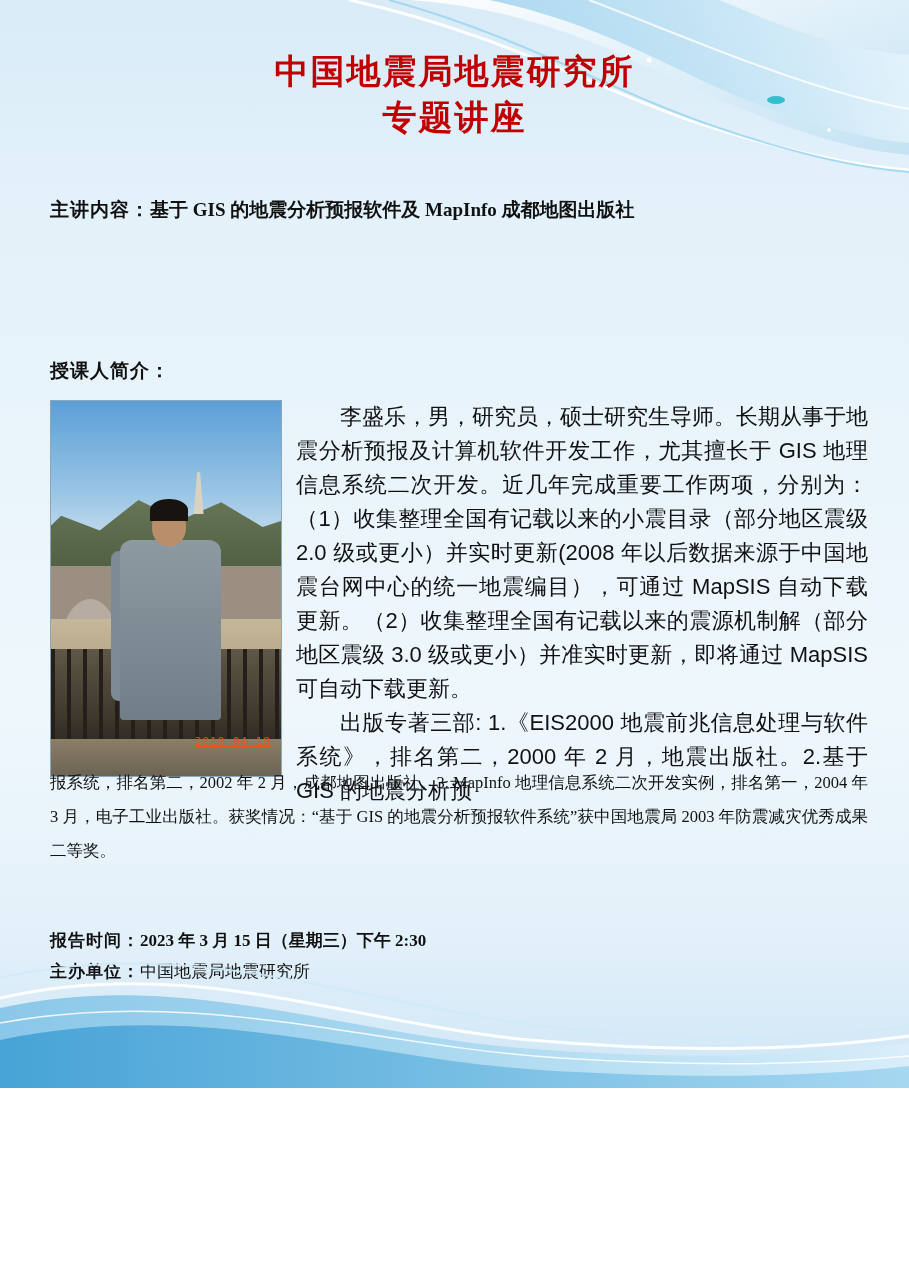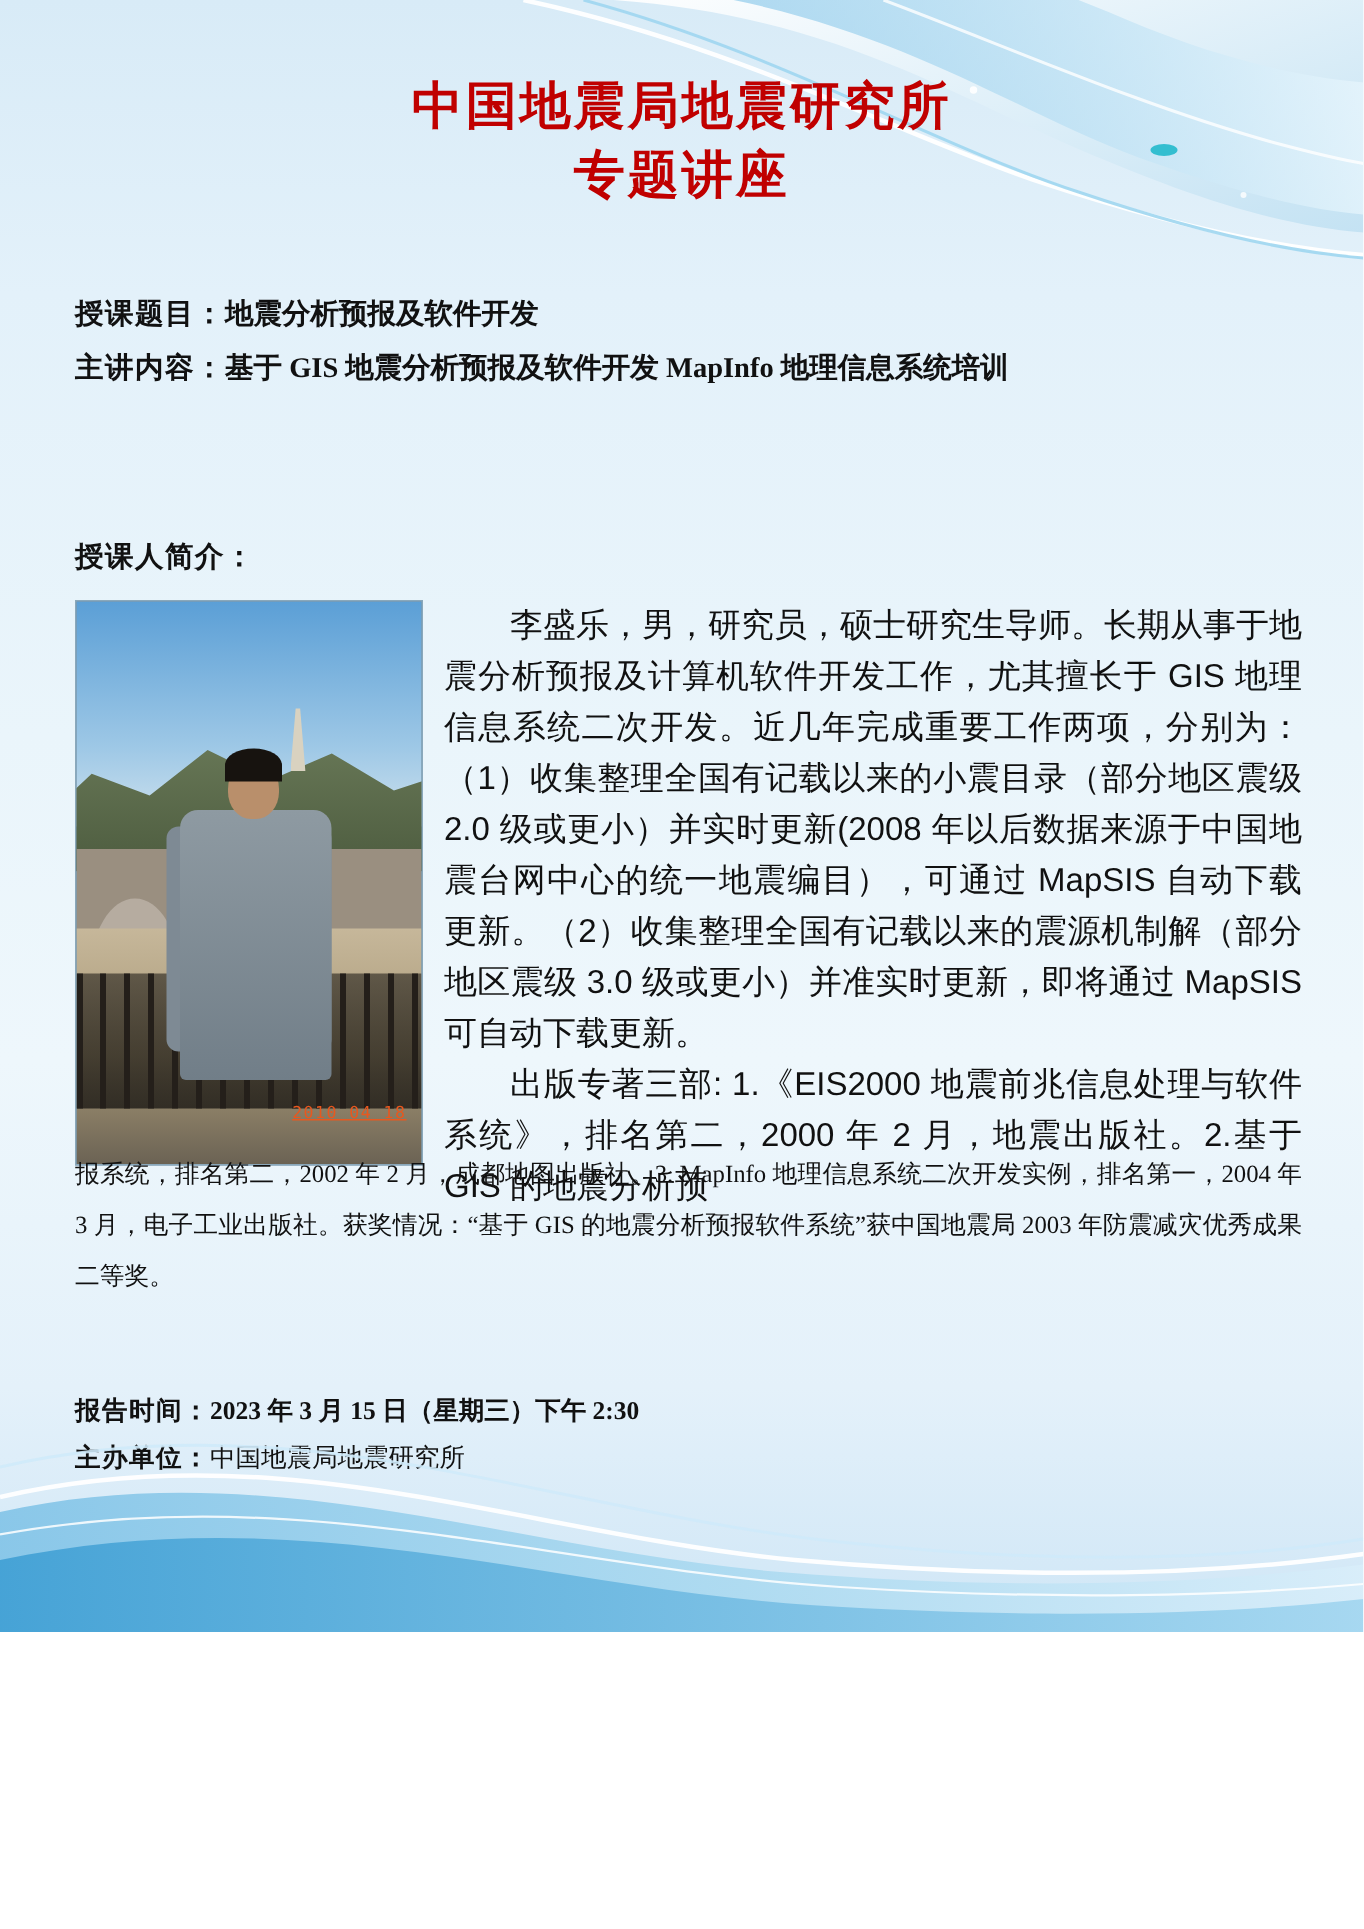--- a/index.html
+++ b/index.html
@@ -231,24 +231,21 @@
     </svg>
   </div>
 
   <div class="title-block">
     <div class="title-line">中国地震局地震研究所</div>
     <div class="title-line">专题讲座</div>
   </div>
 
   <div class="info-block">
     <div class="info-line">
-      <span class="lbl">授课题目：</span><span class="val">地震分析预报及软件开发</span>
-    </div>
-    <div class="info-line">
-      <span class="lbl">主讲内容：</span><span class="val">基于 GIS 地震分析预报及软件开发 MapInfo 地理信息系统培训</span>
+      <span class="lbl">主讲内容：</span><span class="val">基于 GIS 的地震分析预报软件及 MapInfo 成都地图出版社</span>
     </div>
   </div>
 
   <div class="section-title">授课人简介：</div>
 
   <div class="photo">
     <div class="sky"></div>
     <div class="hill"></div>
     <div class="tower"></div>
     <div class="bridge"></div>

